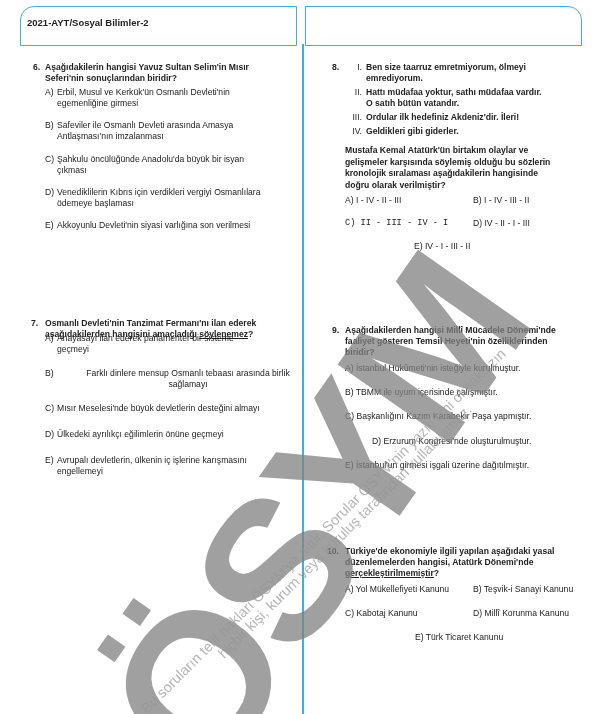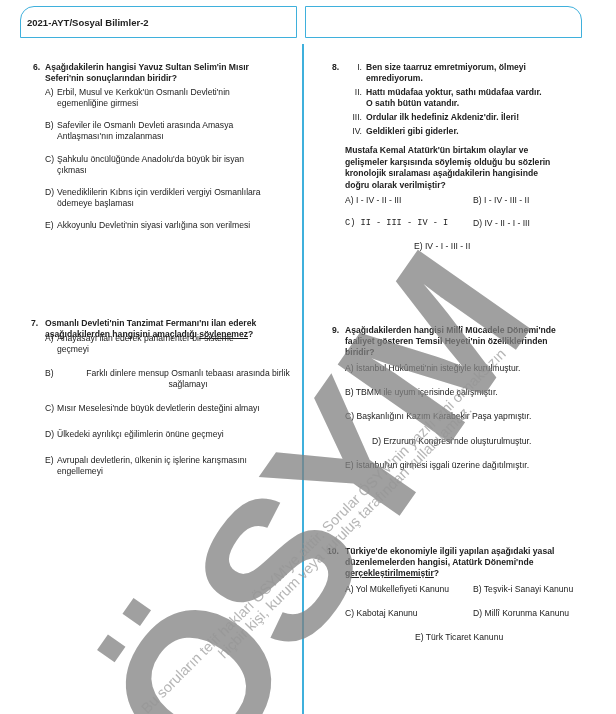--- a/index.html
+++ b/index.html
@@ -1,18 +1,18 @@
 <!DOCTYPE html>
 <html><head>
 <meta charset="utf-8">
 <style>
   html, body { margin:0; padding:0; background:#ffffff; }
   body { width:616px; height:714px; position:relative; overflow:hidden;
          font-family:"Liberation Sans", sans-serif; color:#222; }
-  .hdr-box { position:absolute; top:6px; height:32px; border:1.5px solid #3fb0dc; box-sizing:border-box;padding-left:48px; }
+  .hdr-box { position:absolute; top:6px; height:40px; border:1.5px solid #3fb0dc; box-sizing:border-box;padding-left:48px; }
   .hdr-left { left:20px; width:277px; border-radius:14px 0 0 0; }
   .hdr-right { left:305px; width:277px; border-radius:0 14px 0 0; }
   .hdr-title { position:absolute; left:6px; top:10px; font-size:9.5px; font-weight:bold; color:#222; }
   .divider { position:absolute; left:302px; top:44px; width:2px; height:670px; background:#3fb0dc; }
 
   .q { position:absolute; font-size:8.6px; line-height:11px; }
   .qnum { position:absolute; left:0; top:0; font-weight:bold; }
   .qstem { font-weight:bold; }
   .opt { position:absolute; white-space:nowrap; }
   .opt-wrap { position:absolute; }

